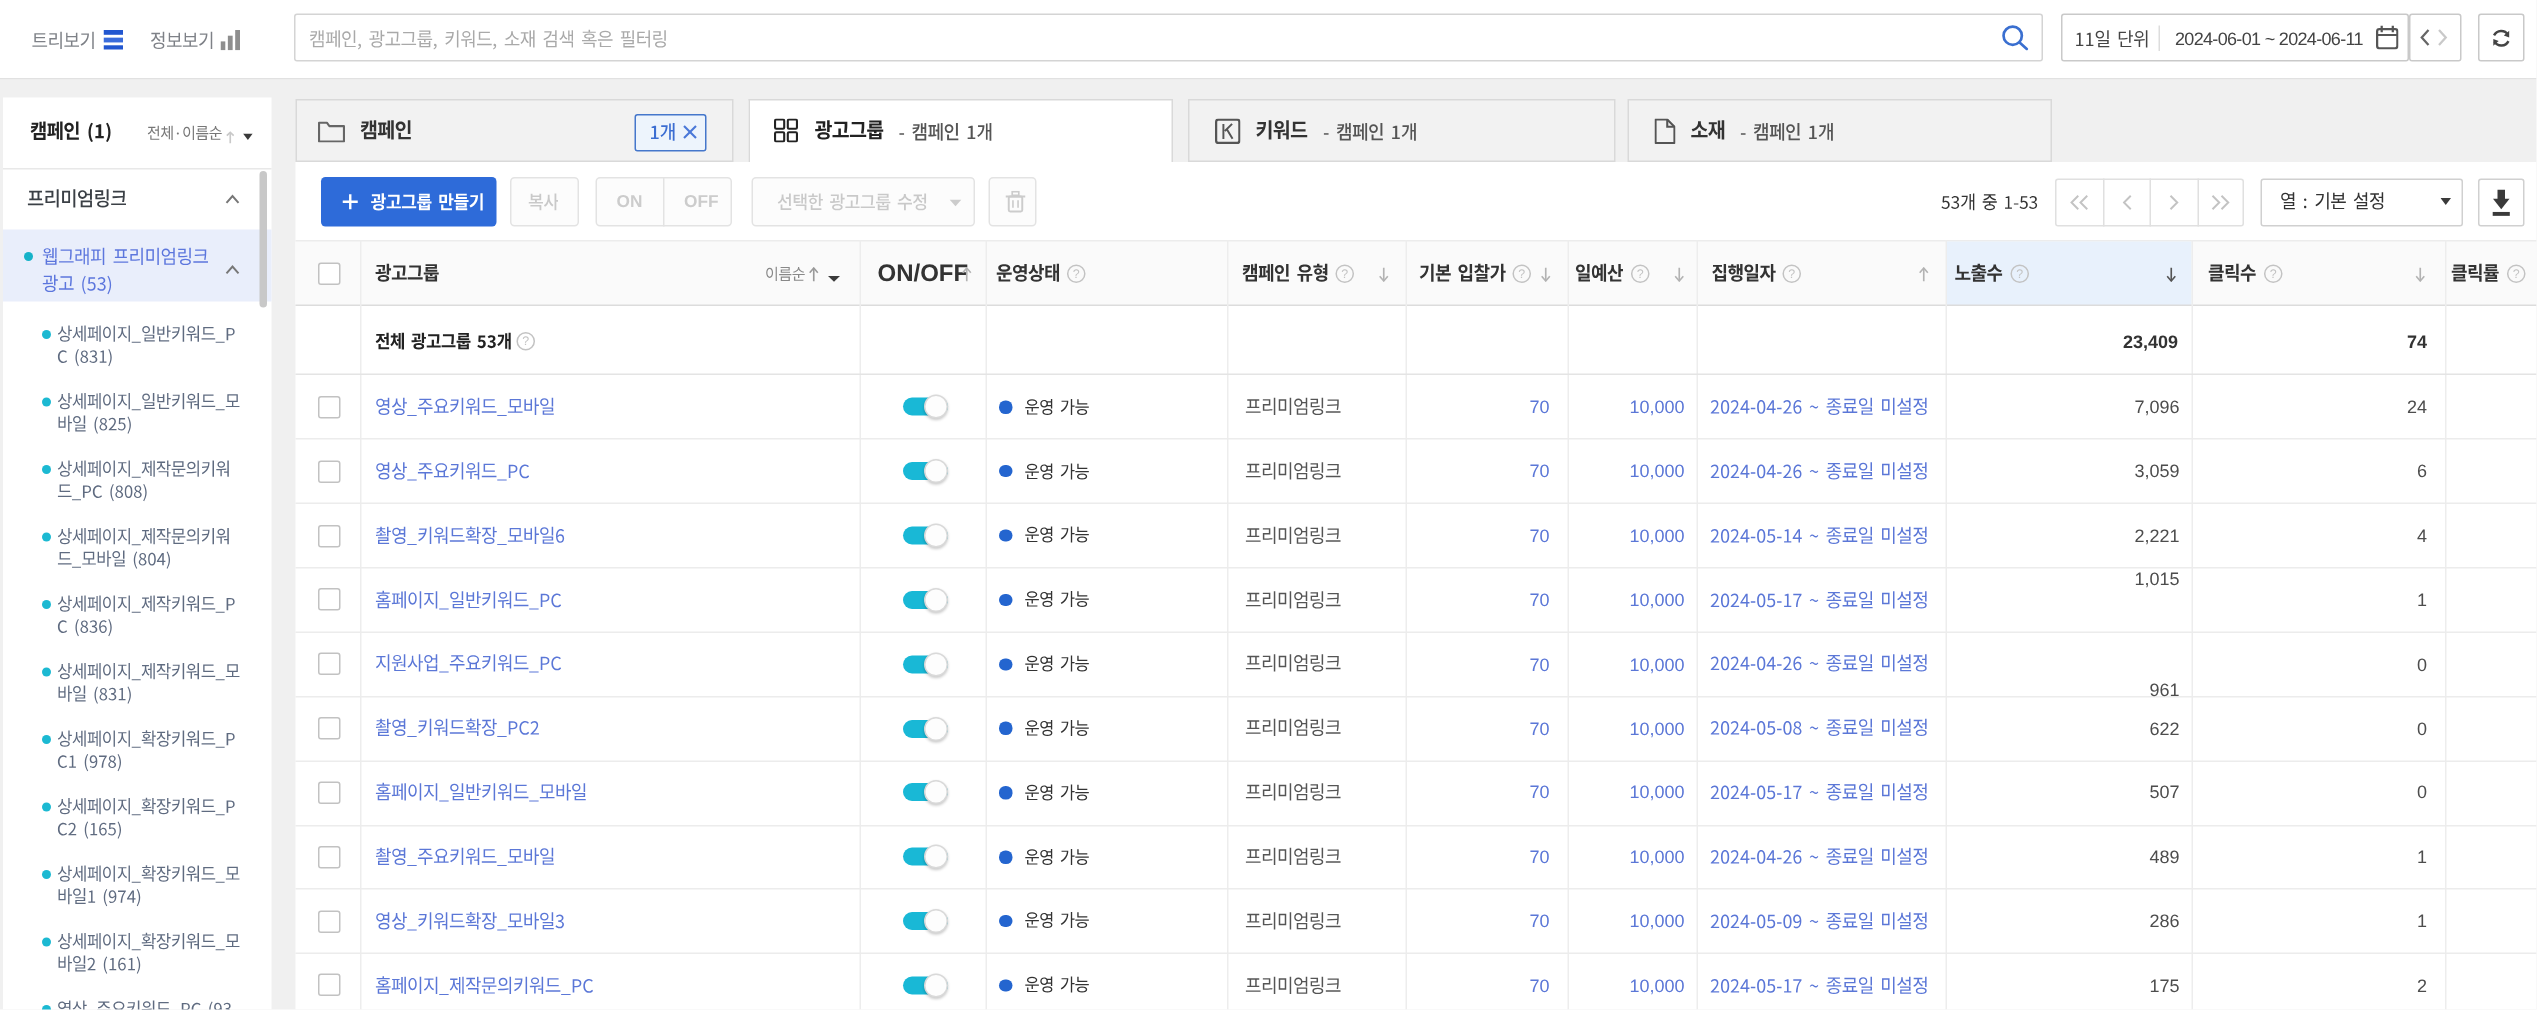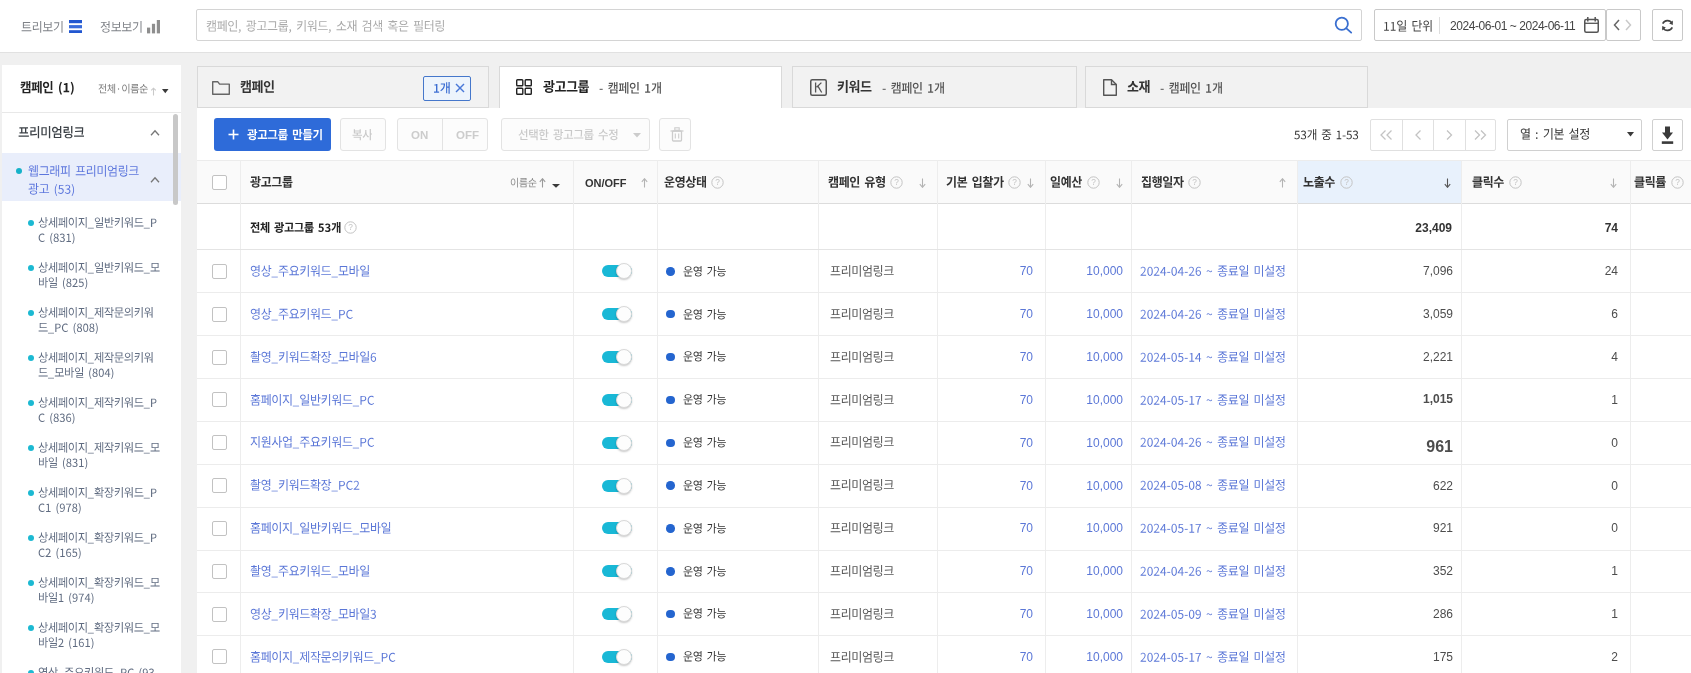--- a/index.html
+++ b/index.html
@@ -937,21 +937,21 @@
       <use href="#g40" x="17.8"></use>
     </svg>
   </div>
 <svg style="position:absolute;left:538.8px;top:177.5px" width="7" height="10" viewBox="0 0 7 10">
     <line x1="3.5" y1="9.5" x2="3.5" y2="1.2" stroke="#9a9a9a" stroke-width="1.1"></line>
     <polyline points="0.8,3.8 3.5,0.7 6.2,3.8" fill="none" stroke="#9a9a9a" stroke-width="1.1"></polyline>
   </svg>
 <svg style="position:absolute;left:552px;top:184px" width="8" height="4" viewBox="0 0 8 4">
     <polygon points="0,0 8,0 4,3.8" fill="#3a3a3a"></polygon>
   </svg>
-<div style="position:absolute;left:585px;top:172.5px;height:20px;line-height:20px;font-size:11px;font-weight:700;color:#333;white-space:nowrap">ON/OFF</div>
+<div style="position:absolute;left:585px;top:172.5px;height:20px;line-height:20px;font-size:16px;font-weight:700;color:#333;white-space:nowrap">ON/OFF</div>
 <svg style="position:absolute;left:640.5px;top:177.5px" width="7" height="10" viewBox="0 0 7 10">
     <line x1="3.5" y1="9.5" x2="3.5" y2="1.2" stroke="#b3b3b3" stroke-width="1.1"></line>
     <polyline points="0.8,3.8 3.5,0.7 6.2,3.8" fill="none" stroke="#b3b3b3" stroke-width="1.1"></polyline>
   </svg>
 <div style="position:absolute;left:664.0px;top:174.1px">
     <svg class="tx" style="width:42.6px;height:16.8px" viewBox="0 0 42.6 16.8" fill="#333">
       <use href="#g144" x="0"></use>
       <use href="#g145" x="10.7"></use>
       <use href="#g146" x="21.3"></use>
       <use href="#g147" x="32"></use>
@@ -1330,21 +1330,21 @@
       <use href="#g207" x="54.9"></use>
       <use href="#g195" x="66"></use>
       <use href="#g196" x="77.1"></use>
       <use href="#g197" x="87.8"></use>
       <use href="#g26" x="98.5"></use>
       <use href="#g51" x="113.5"></use>
       <use href="#g139" x="124.2"></use>
       <use href="#g4" x="134.9"></use>
     </svg>
   </div>
-<div style="position:absolute;right:238px;top:389px;height:20px;line-height:20px;font-size:12px;font-weight:700;color:#4d4d4d;white-space:nowrap">1,015</div>
+<div style="position:absolute;right:238px;top:376px;height:20px;line-height:20px;font-size:12px;font-weight:400;color:#4d4d4d;white-space:nowrap">1,015</div>
 <div style="position:absolute;right:73px;top:389.85px;height:20px;line-height:20px;font-size:12px;font-weight:400;color:#4d4d4d;white-space:nowrap">1</div>
 <div style="position:absolute;left:211.5px;top:435.20000000000005px;width:15px;height:15px;box-sizing:border-box;background:#fff;border:1px solid #c2c2c2;border-radius:2px"></div>
 <div style="position:absolute;left:250.0px;top:434.3px">
     <svg class="tx" style="width:124.6px;height:16.8px" viewBox="0 0 124.6 16.8" fill="#5b77d7">
       <use href="#g205" x="0"></use>
       <use href="#g208" x="10.7"></use>
       <use href="#g209" x="21.3"></use>
       <use href="#g210" x="32"></use>
       <use href="#g181" x="42.6"></use>
       <use href="#g182" x="49.3"></use>
@@ -1394,21 +1394,21 @@
       <use href="#g194" x="54.9"></use>
       <use href="#g195" x="66"></use>
       <use href="#g196" x="77.1"></use>
       <use href="#g197" x="87.8"></use>
       <use href="#g26" x="98.5"></use>
       <use href="#g51" x="113.5"></use>
       <use href="#g139" x="124.2"></use>
       <use href="#g4" x="134.9"></use>
     </svg>
   </div>
-<div style="position:absolute;right:238px;top:437px;height:20px;line-height:20px;font-size:16px;font-weight:700;color:#4d4d4d;white-space:nowrap">961</div>
+<div style="position:absolute;right:238px;top:450px;height:20px;line-height:20px;font-size:12px;font-weight:400;color:#4d4d4d;white-space:nowrap">961</div>
 <div style="position:absolute;right:73px;top:432.70000000000005px;height:20px;line-height:20px;font-size:12px;font-weight:400;color:#4d4d4d;white-space:nowrap">0</div>
 <div style="position:absolute;left:211.5px;top:478.05px;width:15px;height:15px;box-sizing:border-box;background:#fff;border:1px solid #c2c2c2;border-radius:2px"></div>
 <div style="position:absolute;left:250.0px;top:477.2px">
     <svg class="tx" style="width:109.9px;height:16.8px" viewBox="0 0 109.9 16.8" fill="#5b77d7">
       <use href="#g200" x="0"></use>
       <use href="#g179" x="10.7"></use>
       <use href="#g181" x="21.3"></use>
       <use href="#g13" x="28"></use>
       <use href="#g14" x="38.7"></use>
       <use href="#g15" x="49.3"></use>
@@ -1522,21 +1522,21 @@
       <use href="#g207" x="54.9"></use>
       <use href="#g195" x="66"></use>
       <use href="#g196" x="77.1"></use>
       <use href="#g197" x="87.8"></use>
       <use href="#g26" x="98.5"></use>
       <use href="#g51" x="113.5"></use>
       <use href="#g139" x="124.2"></use>
       <use href="#g4" x="134.9"></use>
     </svg>
   </div>
-<div style="position:absolute;right:238px;top:518.4000000000001px;height:20px;line-height:20px;font-size:12px;font-weight:400;color:#4d4d4d;white-space:nowrap">921</div>
+<div style="position:absolute;right:238px;top:518.4000000000001px;height:20px;line-height:20px;font-size:12px;font-weight:400;color:#4d4d4d;white-space:nowrap">507</div>
 <div style="position:absolute;right:73px;top:518.4000000000001px;height:20px;line-height:20px;font-size:12px;font-weight:400;color:#4d4d4d;white-space:nowrap">0</div>
 <div style="position:absolute;left:211.5px;top:563.75px;width:15px;height:15px;box-sizing:border-box;background:#fff;border:1px solid #c2c2c2;border-radius:2px"></div>
 <div style="position:absolute;left:250.0px;top:562.9px">
     <svg class="tx" style="width:120.0px;height:16.8px" viewBox="0 0 120.0 16.8" fill="#5b77d7">
       <use href="#g200" x="0"></use>
       <use href="#g179" x="10.7"></use>
       <use href="#g181" x="21.3"></use>
       <use href="#g182" x="28"></use>
       <use href="#g183" x="38.7"></use>
       <use href="#g13" x="49.3"></use>
@@ -1585,21 +1585,21 @@
       <use href="#g194" x="54.9"></use>
       <use href="#g195" x="66"></use>
       <use href="#g196" x="77.1"></use>
       <use href="#g197" x="87.8"></use>
       <use href="#g26" x="98.5"></use>
       <use href="#g51" x="113.5"></use>
       <use href="#g139" x="124.2"></use>
       <use href="#g4" x="134.9"></use>
     </svg>
   </div>
-<div style="position:absolute;right:238px;top:561.25px;height:20px;line-height:20px;font-size:12px;font-weight:400;color:#4d4d4d;white-space:nowrap">352</div>
+<div style="position:absolute;right:238px;top:561.25px;height:20px;line-height:20px;font-size:12px;font-weight:400;color:#4d4d4d;white-space:nowrap">489</div>
 <div style="position:absolute;right:73px;top:561.25px;height:20px;line-height:20px;font-size:12px;font-weight:400;color:#4d4d4d;white-space:nowrap">1</div>
 <div style="position:absolute;left:211.5px;top:606.6px;width:15px;height:15px;box-sizing:border-box;background:#fff;border:1px solid #c2c2c2;border-radius:2px"></div>
 <div style="position:absolute;left:250.0px;top:605.7px">
     <svg class="tx" style="width:126.6px;height:16.8px" viewBox="0 0 126.6 16.8" fill="#5b77d7">
       <use href="#g179" x="0"></use>
       <use href="#g180" x="10.7"></use>
       <use href="#g181" x="21.3"></use>
       <use href="#g13" x="28"></use>
       <use href="#g14" x="38.7"></use>
       <use href="#g15" x="49.3"></use>

